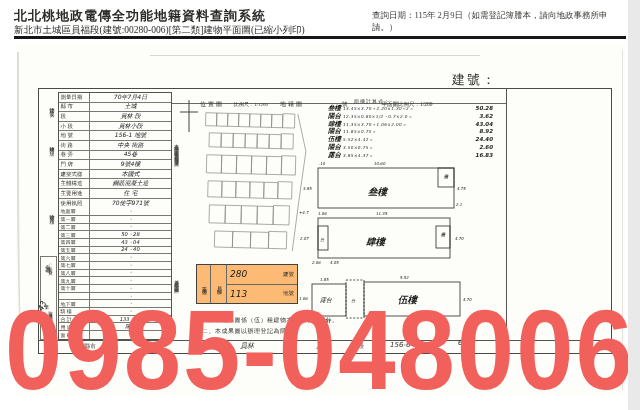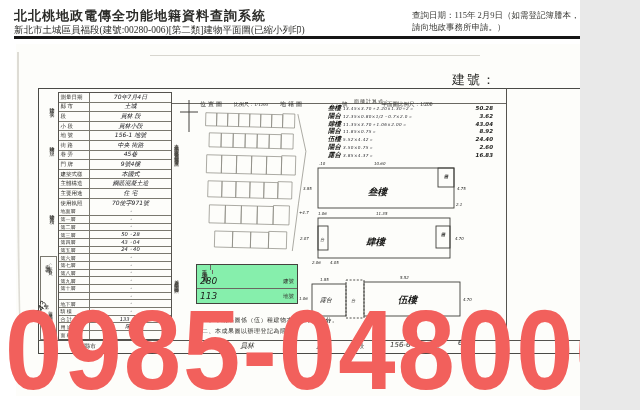--- a/index.html
+++ b/index.html
@@ -1,21 +1,21 @@
 <!DOCTYPE html>
 <html><head>
 <meta charset="utf-8">
 <style>
   html,body{margin:0;padding:0;background:#e9e9e9;}
-  #page{position:relative;width:580px;height:410px;background:#ffffff;overflow:hidden;
+  #page{position:relative;width:628px;height:410px;background:#ffffff;overflow:hidden;
         font-family:"Liberation Serif",serif;color:#2b2b28;}
   .abs{position:absolute;}
   
   .sys-title{left:14px;top:7px;font-size:13px;font-weight:bold;letter-spacing:1px;}
-  .query-note{left:372px;top:10px;font-size:8.5px;color:#3a3a36;margin-left:40px;}
+  .query-note{left:372px;top:10px;font-size:8.5px;color:#3a3a36;}
   .subject{left:14px;top:24px;font-size:9.5px;}
   .top-rule{left:14px;top:36px;width:612px;height:2.5px;background:#161616;}
   
   .paper{left:16px;top:44px;width:610px;height:352px;background:#fdfdfa;}
   .paper-edge-l{left:17px;top:52px;width:8px;height:336px;border-left:2px solid #dedcd5;border-radius:0 0 0 70% ;}
   .paper-edge-r{left:622px;top:50px;width:1px;height:340px;background:#e4e2db;}
   .paper-top-streak{left:150px;top:55px;width:330px;height:1px;background:#d8d6cf;}
   
   .f-title{left:168px;top:62px;font-size:13.5px;font-weight:bold;letter-spacing:3px;color:#1e1e1c;}
   .f-bno{left:452px;top:71px;font-size:13px;letter-spacing:2px;}
@@ -41,21 +41,21 @@
   .vnote{font-size:4.6px;letter-spacing:1px;color:#3c3a34;}
   .appbox{left:40px;top:256px;width:17px;height:84px;border:.8px solid #7a786f;box-sizing:border-box;}
   
   .calc{left:328px;top:98px;width:165px;}
   .calc-title{font-size:5px;letter-spacing:1px;margin-left:26px;color:#33322e;}
   .calc-line{display:flex;align-items:baseline;height:7.8px;}
   .calc-line .cl{width:15px;font-size:6.5px;font-weight:bold;}
   .calc-line .cf{flex:1;font-size:4.2px;letter-spacing:.4px;color:#2a2a30;}
   .calc-line .cr{font-size:5.5px;font-weight:bold;}
   
-  .resv{left:196px;top:264px;width:102px;height:40px;border:1.4px solid #44423e;box-sizing:border-box;display:flex;background:#86efac;flex-direction:column;}
+  .resv{left:196px;top:264px;width:102px;height:40px;border:1.4px solid #44423e;box-sizing:border-box;display:flex;background:#fdba74;}
   .resv .c1{width:13px;border-right:.8px solid #6a6862;display:flex;align-items:center;justify-content:center;}
   .resv .c2{width:15px;border-right:.8px solid #6a6862;display:flex;align-items:center;justify-content:center;}
   .resv .c3{flex:1;display:flex;flex-direction:column;}
   .resv .r{flex:1;display:flex;align-items:center;justify-content:space-between;padding:0 3px;}
   .resv .r:first-child{border-bottom:.8px solid #6a6862;}
   .resv .num{font-size:9px;}
   .resv .sub{font-size:5.5px;color:#33322e;}
   
   .note{font-size:6px;letter-spacing:.5px;color:#33322e;}
   .brow span{position:absolute;top:342px;font-size:6px;color:#33322e;}

